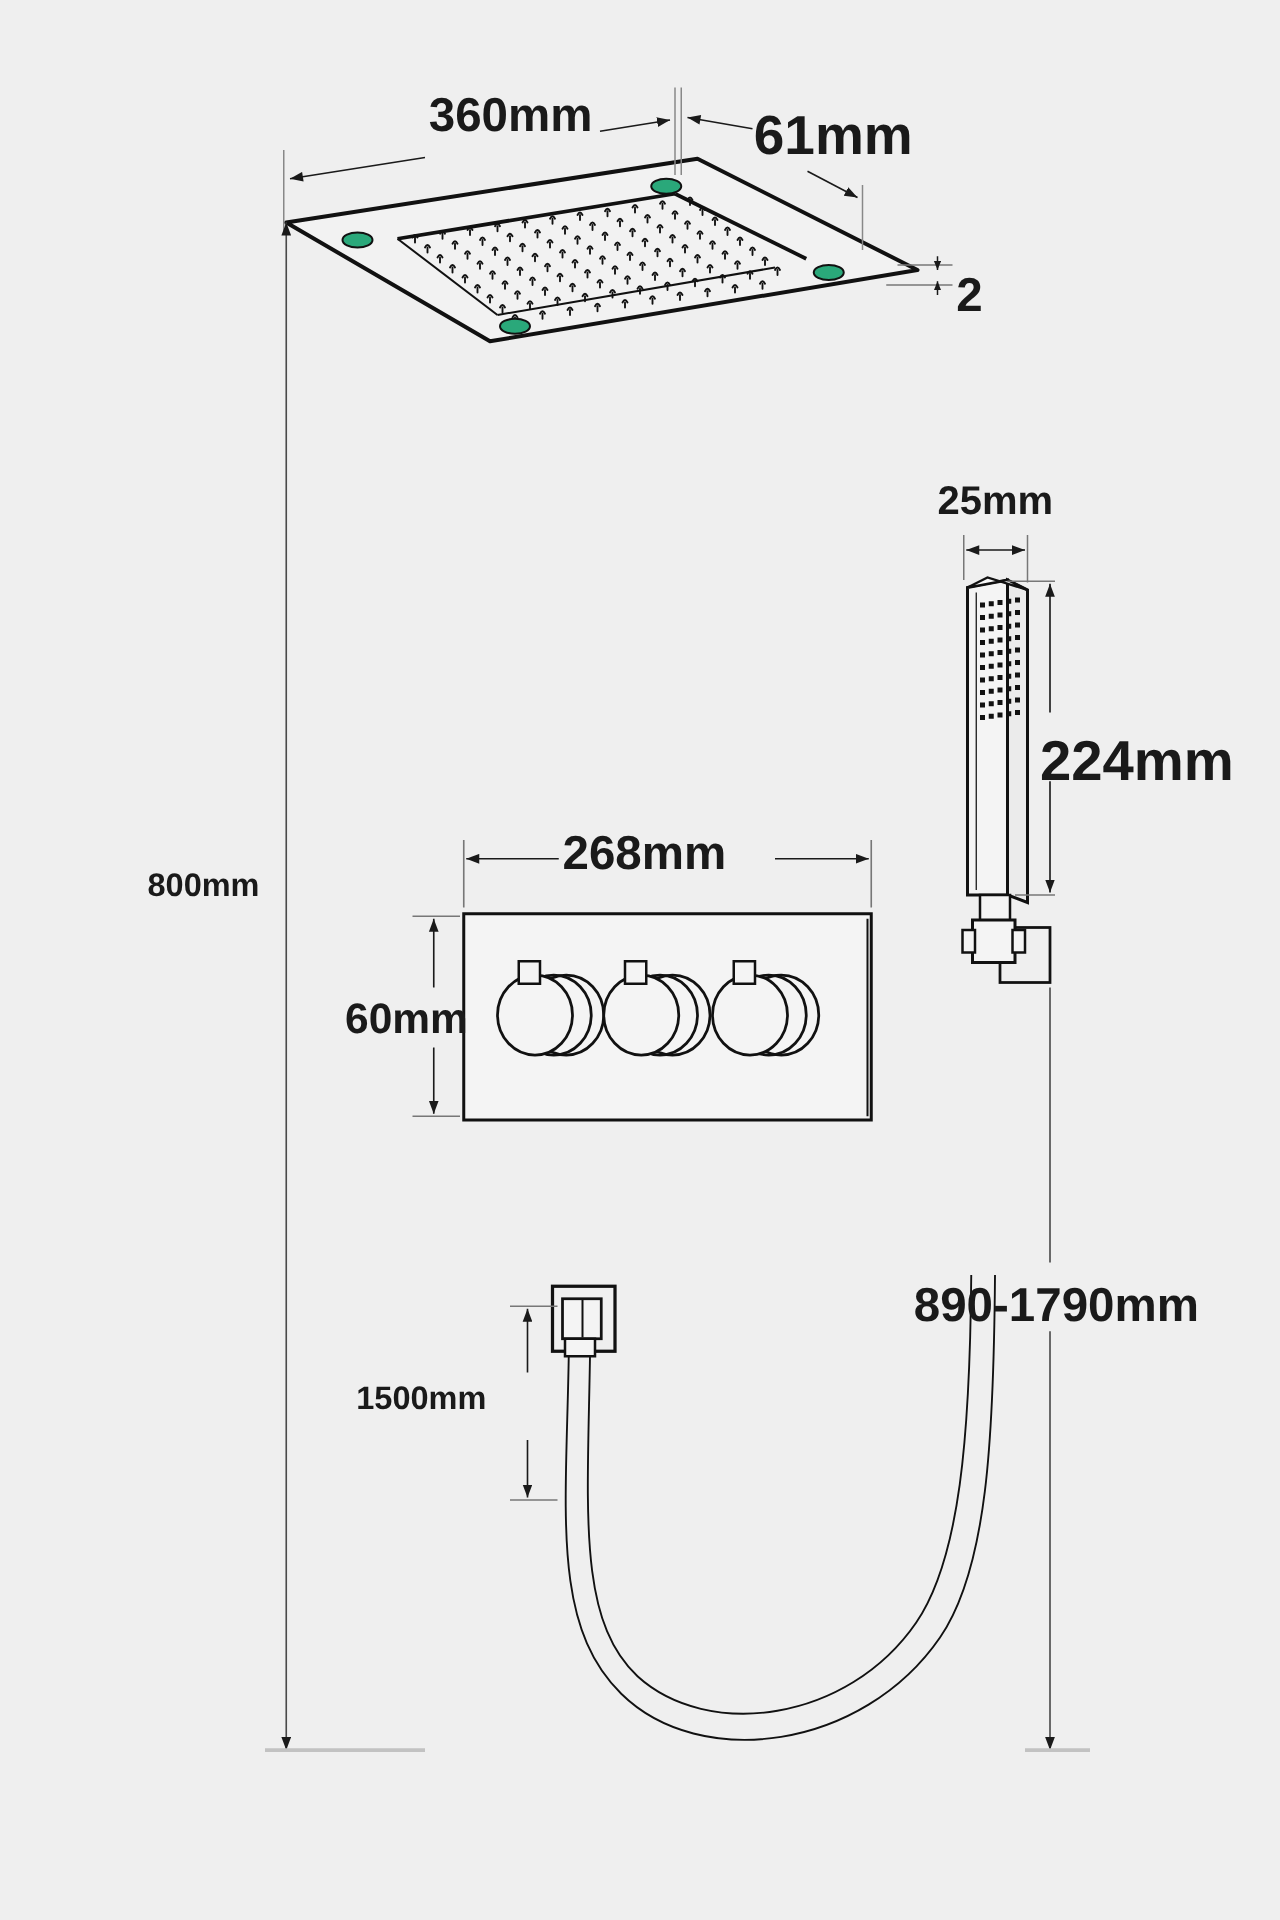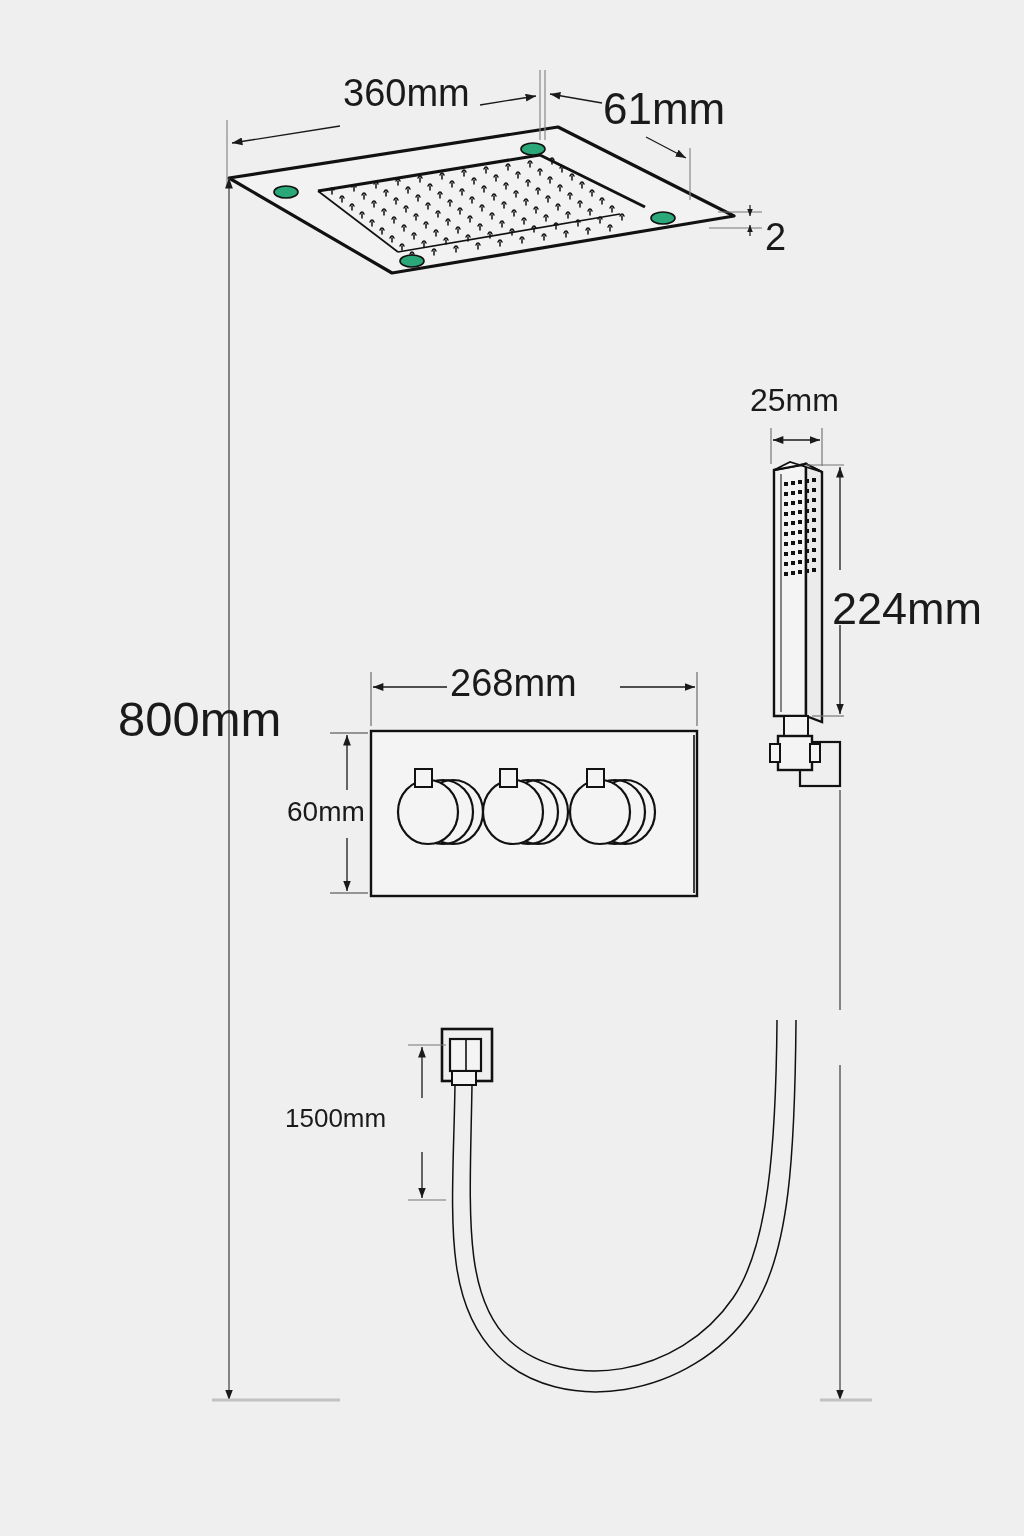--- a/index.html
+++ b/index.html
@@ -8,20 +8,21 @@
     padding: 0;
     background: #ffffff;
   }
   #root {
     position: relative;
     width: 1024px;
     height: 1536px;
     background: #efefef;
     overflow: hidden;
     font-family: "Liberation Sans", sans-serif;
+    font-weight: bold;
   }
   #drawing {
     position: absolute;
     left: 0;
     top: 0;
     width: 1024px;
     height: 1536px;
   }
   .dim-label {
     position: absolute;
@@ -458,26 +459,27 @@
     </g>
 
   </svg>
 
   <div class="dim-label" style="left:343px; top:74px; font-size:38px;">360mm</div>
 
   <div class="dim-label" style="left:603px; top:87px; font-size:44px;">61mm</div>
 
   <div class="dim-label" style="left:765px; top:218px; font-size:38px;">2</div>
 
-  <div class="dim-label" style="left:118px; top:695px; font-size:49px;">800mm</div>
+  <div class="dim-label" style="left:118px; top:695px; font-size:26px;">800mm</div>
 
   <div class="dim-label" style="left:750px; top:384px; font-size:32px;">25mm</div>
 
   <div class="dim-label" style="left:832px; top:586px; font-size:45px;">224mm</div>
 
   <div class="dim-label" style="left:450px; top:664px; font-size:38px;">268mm</div>
 
-  <div class="dim-label" style="left:287px; top:798px; font-size:28px;">60mm</div>
+  <div class="dim-label" style="left:276px; top:798px; font-size:34px;">60mm</div>
 
   <div class="dim-label" style="left:285px; top:1105px; font-size:26px;">1500mm</div>
 
+  <div class="dim-label" style="left:731px; top:1026px; font-size:38px;">890-1790mm</div>
 
 </div>
 
 </body></html>

